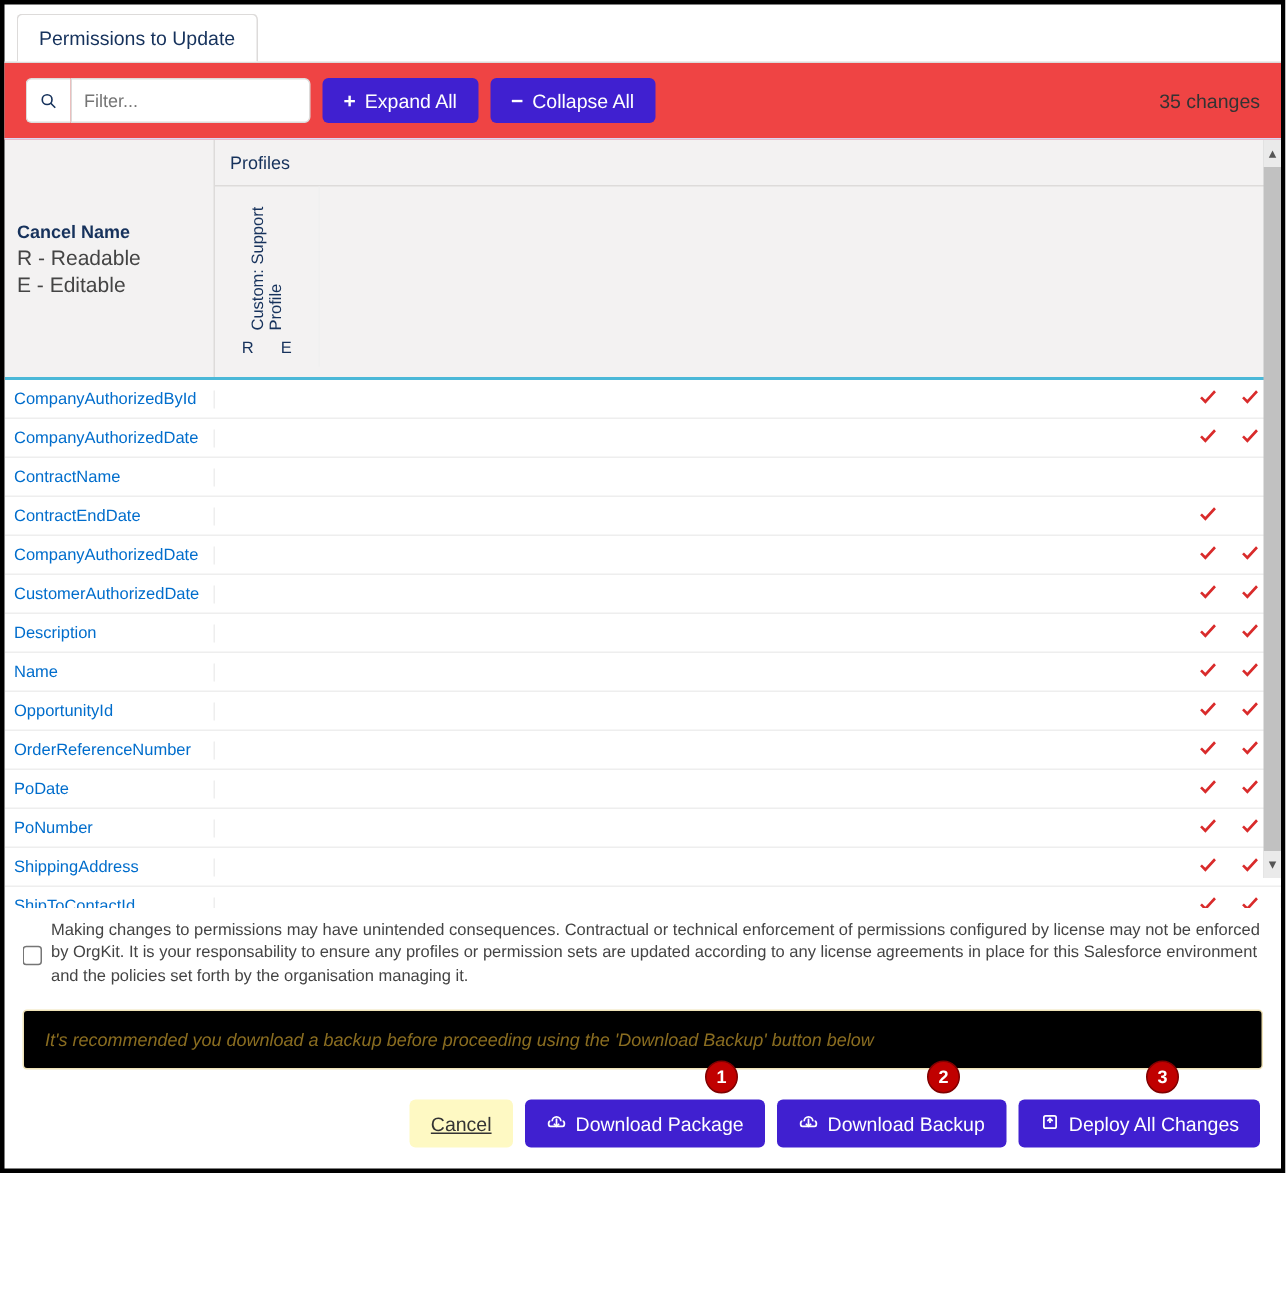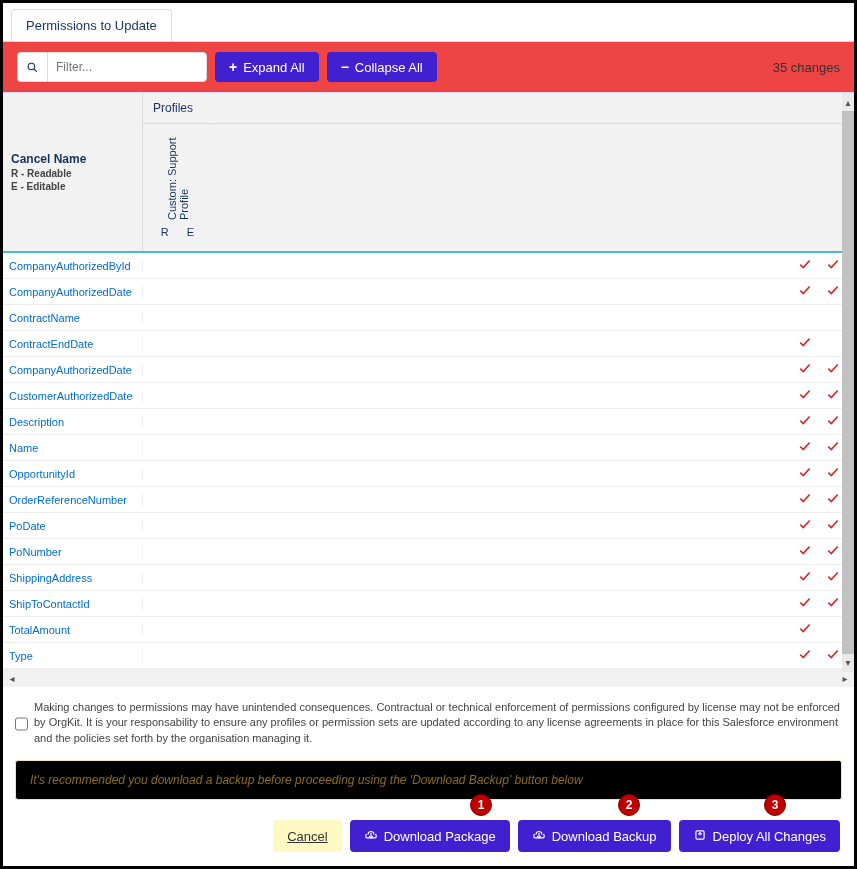--- a/index.html
+++ b/index.html
@@ -4,21 +4,21 @@
   <style>
     * { box-sizing: border-box; margin: 0; padding: 0; }
     body {
       font-family: -apple-system, BlinkMacSystemFont, "Segoe UI", Helvetica, Arial, sans-serif;
       font-size: 13px;
       background: #fff;
       color: #16325c;
     }
     .modal {
       width: 857px;
-      height: 869px;
+      height: 782px;
       border: 3px solid #000;
       display: flex;
       flex-direction: column;
       position: relative;
     }
     .tab-bar {
       border-bottom: 1px solid #dddbda;
       padding-top: 6px;
       padding-left: 8px;
     }
@@ -96,21 +96,21 @@
     }
     .th-fieldname {
       width: 140px;
       padding: 10px 8px;
       border-right: 1px solid #dddbda;
       display: flex;
       flex-direction: column;
       justify-content: center;
     }
     .th-fieldname .title { font-size: 12px; font-weight: 600; color: #16325c; }
-    .th-fieldname .subtitle { font-size: 10px; color: #444; margin-top: 2px; font-weight: bold; }
+    .th-fieldname .subtitle { font-size: 14px; color: #444; margin-top: 2px; }
     .th-profiles {
       flex: 1;
       position: relative;
     }
     .th-profiles-top {
       padding: 8px 10px;
       font-size: 12px;
       color: #16325c;
       border-bottom: 1px solid #dddbda;
     }

